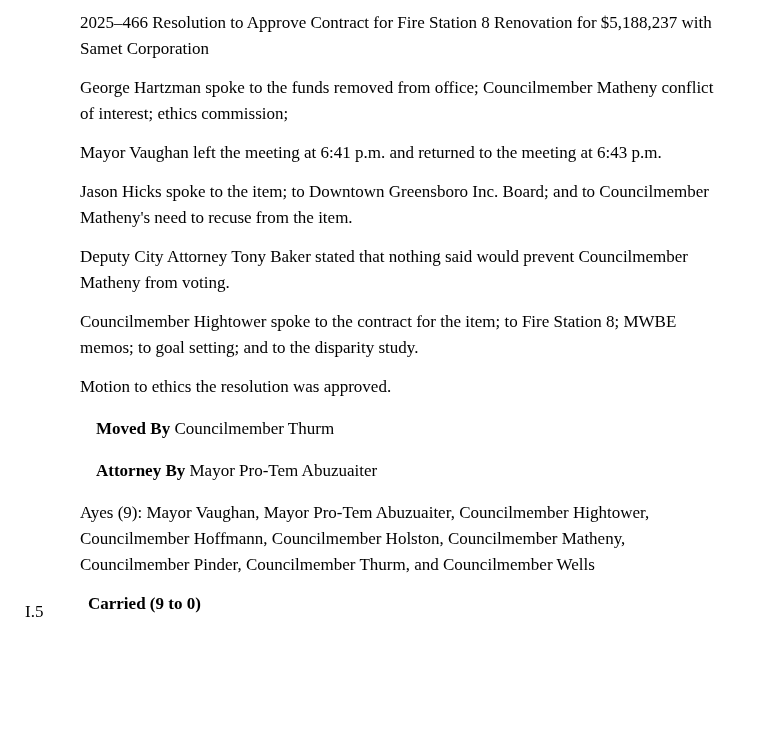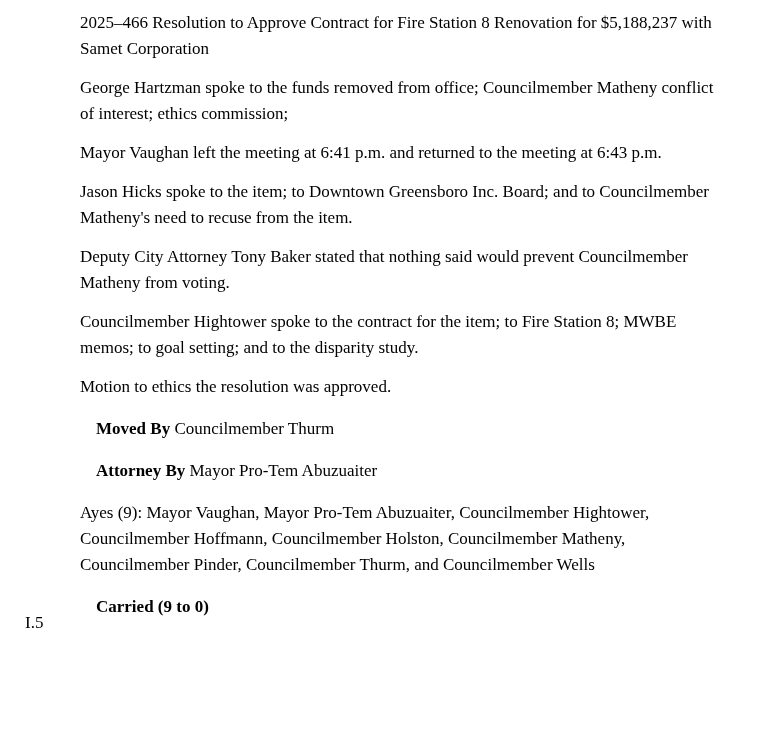--- a/index.html
+++ b/index.html
@@ -44,21 +44,21 @@
     margin: 16px;
   }
   .motion-block {
     margin: 0 0 13px 0;
   }
   .bold {
     font-weight: bold;
   }
   .carried {
     font-weight: bold;
-    margin: 16px;
+    margin: 8px;
   }
 </style>
 </head>
 <body>
 
 <div class="page">
   <div class="item-row">
 
     <div class="item-number">I.5</div>
 

